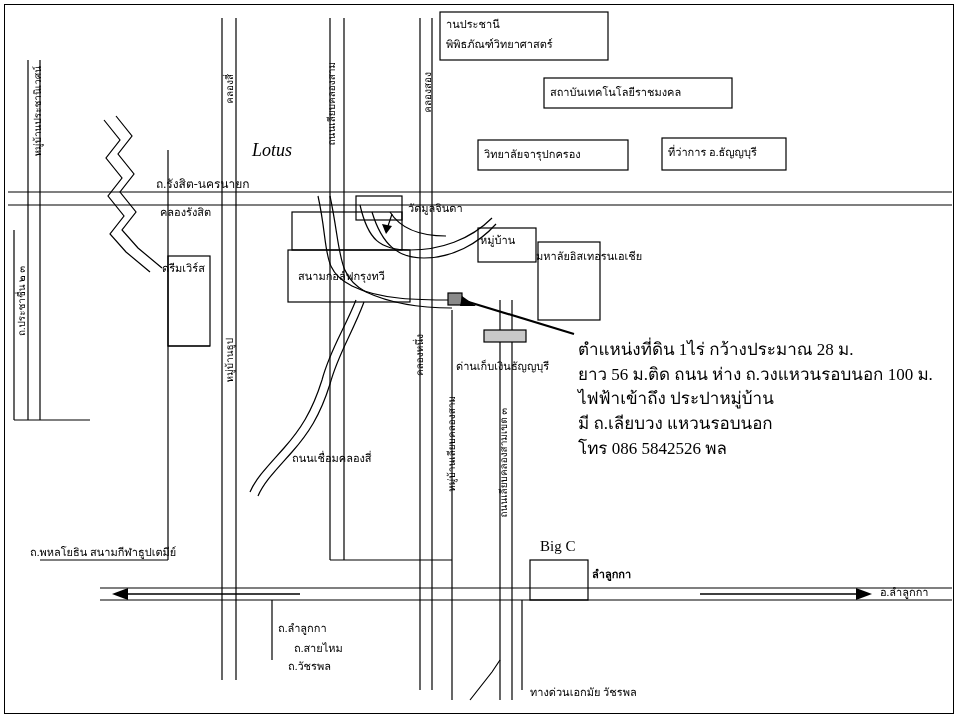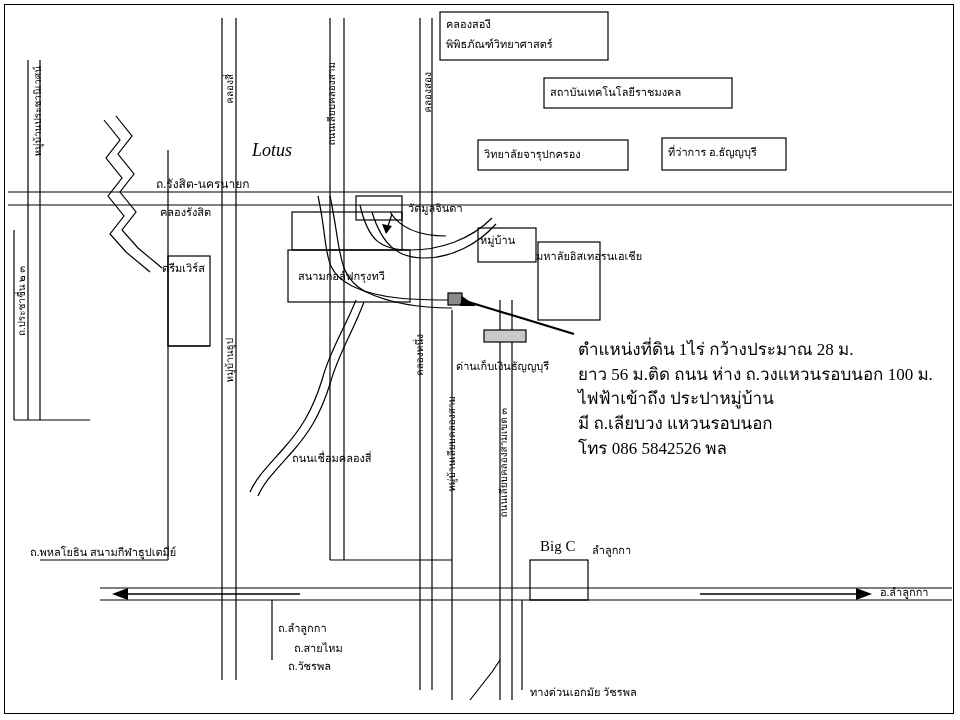--- a/index.html
+++ b/index.html
@@ -143,21 +143,21 @@
       <polygon points="112,594 128,588 128,600" fill="#000" stroke="none"></polygon>
       <line x1="700" y1="594" x2="866" y2="594" stroke-width="1.6"></line>
       <polygon points="872,594 856,588 856,600" fill="#000" stroke="none"></polygon>
 
       <line x1="168" y1="346" x2="210" y2="346"></line>
       <line x1="40" y1="560" x2="168" y2="560"></line>
       <line x1="330" y1="560" x2="452" y2="560"></line>
     </g>
   </svg>
 
-  <div class="lbl small" style="left:446px; top:18px;">คลองสองี</div>
+  <div class="lbl small" style="left:446px; top:18px;">านประชานี</div>
   <div class="lbl small" style="left:446px; top:38px;">พิพิธภัณฑ์วิทยาศาสตร์</div>
 
   <div class="lbl small" style="left:550px; top:86px;">สถาบันเทคโนโลยีราชมงคล</div>
   <div class="lbl small" style="left:484px; top:148px;">วิทยาลัยจารุปกครอง</div>
   <div class="lbl small" style="left:668px; top:146px;">ที่ว่าการ อ.ธัญญบุรี</div>
 
   <div class="lbl huge" style="left:252px; top:140px;">Lotus</div>
 
   <div class="lbl med" style="left:156px; top:178px;">ถ.รังสิต-นครนายก</div>
   <div class="lbl small" style="left:160px; top:206px;">คลองรังสิต</div>
@@ -172,21 +172,21 @@
   <div class="lbl small" style="left:456px; top:360px;">ด่านเก็บเงินธัญญบุรี</div>
 
   <div class="lbl small" style="left:292px; top:452px;">ถนนเชื่อมคลองสี่</div>
 
   <div class="lbl small" style="left:30px; top:546px;">ถ.พหลโยธิน สนามกีฬาธูปเตมีย์</div>
 
   <div class="lbl small" style="left:278px; top:586px;margin-top:36px;">ถ.ลำลูกกา</div>
   <div class="lbl small" style="left:880px; top:586px;">อ.ลำลูกกา</div>
 
   <div class="lbl big" style="left:540px; top:538px;">Big C</div>
-  <div class="lbl small" style="left:592px; top:544px;">ลำลูกกา</div>
+  <div class="lbl small" style="left:592px; top:568px;font-weight:bold;">ลำลูกกา</div>
 
   <div class="lbl small" style="left:294px; top:642px;">ถ.สายไหม</div>
   <div class="lbl small" style="left:288px; top:660px;">ถ.วัชรพล</div>
   <div class="lbl small" style="left:530px; top:686px;">ทางด่วนเอกมัย วัชรพล</div>
 
   <div class="lbl tiny vert" style="left:32px; top:66px;">หมู่บ้านประชานิเวศน์</div>
   <div class="lbl tiny vert" style="left:16px; top:266px;">ถ.ประชาชื่น ๒ ๓</div>
   <div class="lbl tiny vert" style="left:224px; top:74px;">คลองสี่</div>
   <div class="lbl tiny vert" style="left:224px; top:338px;">หมู่บ้านธูป</div>
   <div class="lbl tiny vert" style="left:326px; top:62px;">ถนนเลียบคลองสาม</div>

